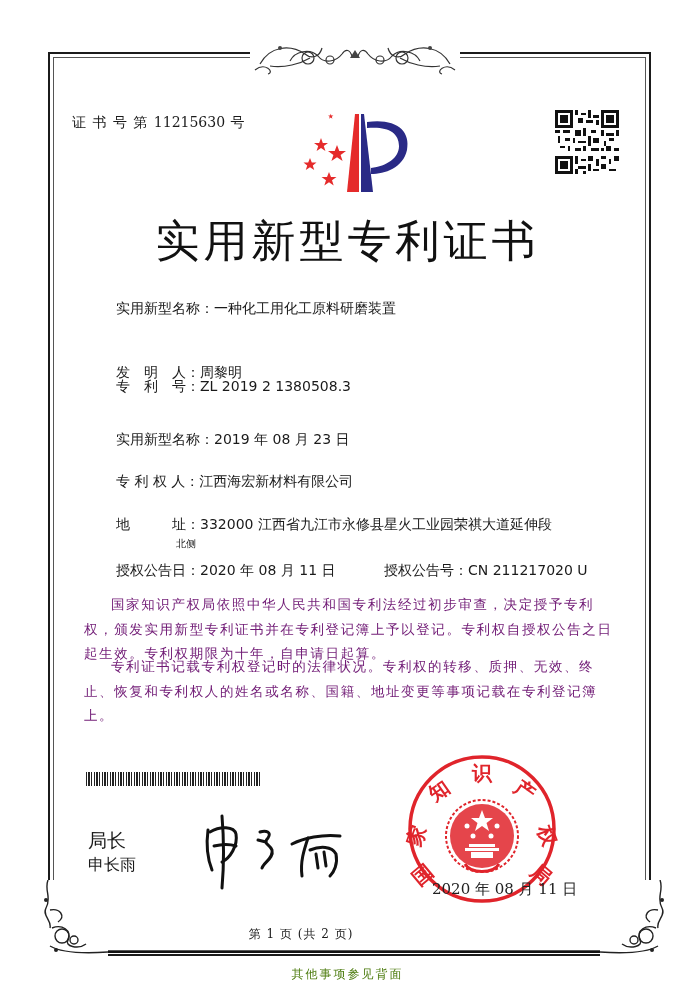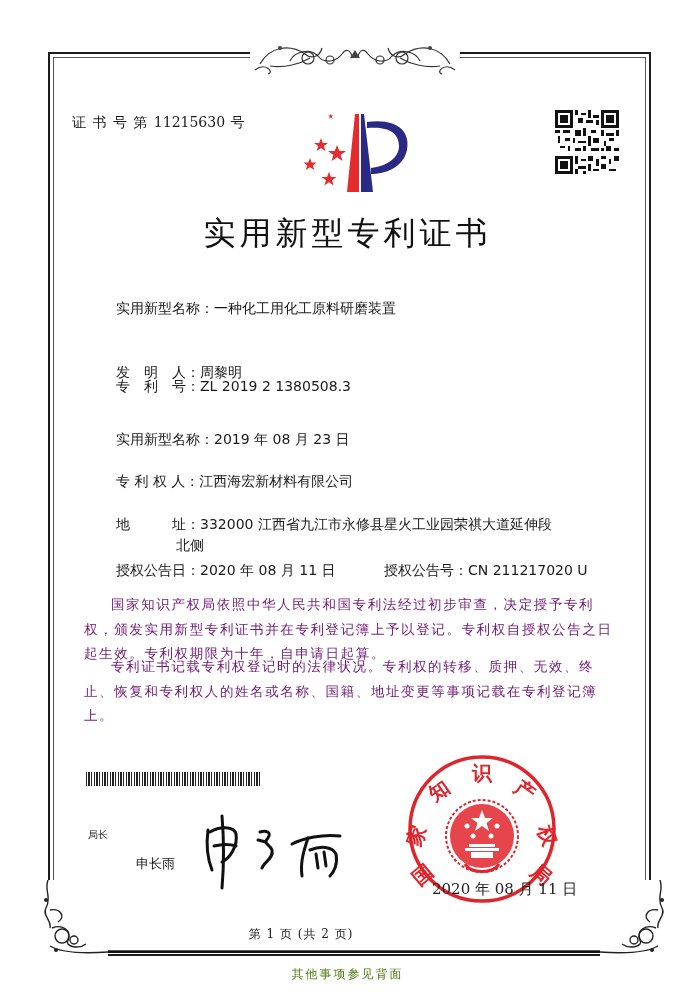--- a/index.html
+++ b/index.html
@@ -11,31 +11,31 @@
                  border: 1px solid #555; box-sizing: border-box; }
   .ornament-top { position: absolute; left: 250px; top: 36px; width: 210px; height: 40px; background: #fff; }
   .corner { position: absolute; width: 70px; height: 80px; }
   .corner-bl { left: 38px; top: 880px; }
   .corner-br { left: 600px; top: 880px; }
   .cert-no { position: absolute; left: 72px; top: 114px; font-size: 14px; letter-spacing: 1px; }
   .cert-no .num { letter-spacing: 0; }
   .logo { position: absolute; left: 295px; top: 100px; width: 125px; height: 100px; }
   .qr { position: absolute; left: 555px; top: 110px; width: 64px; height: 64px; }
   .title { position: absolute; left: 0; width: 695px; top: 212px; text-align: center;
-           font-family: "DejaVu Sans", "Liberation Sans", sans-serif; font-size: 32px; letter-spacing: 4px; color: #111; }
+           font-family: "DejaVu Sans", "Liberation Sans", sans-serif; font-size: 44px; letter-spacing: 4px; color: #111; }
   .field { position: absolute; left: 84px; font-size: 14px; white-space: nowrap; font-family: "DejaVu Sans", "Liberation Sans", sans-serif; margin-left: 32px; }
   .field .label { display: inline-block; }
   .field .value { display: inline-block; }
-  .addr-line2 { position: absolute; left: 176px; font-size: 14px; font-family: Liberation Sans, sans-serif; }
+  .addr-line2 { position: absolute; left: 176px; font-size: 10px; font-family: Liberation Sans, sans-serif; }
   .para { position: absolute; left: 84px; width: 530px; font-size: 13.5px; line-height: 24.5px;
           text-indent: 27px; font-family: "DejaVu Serif", "Liberation Serif", serif; letter-spacing: 1.6px; color: #701a75; }
   .barcode { position: absolute; left: 86px; top: 772px; width: 176px; height: 14px;
              background: repeating-linear-gradient(90deg, #222 0 1px, #fff 1px 2px, #222 2px 4px, #fff 4px 5px, #222 5px 6px, #fff 6px 8px); }
-  .director-title { position: absolute; left: 88px; top: 828px; font-size: 10px; font-family: "DejaVu Sans", "Liberation Sans", sans-serif; text-align: center; }
-  .director-name { position: absolute; left: 88px; top: 855px; font-size: 13px; font-family: Liberation Sans, sans-serif; margin-left: 48px; }
+  .director-title { position: absolute; left: 88px; top: 828px; font-size: 19px; font-family: "DejaVu Sans", "Liberation Sans", sans-serif; text-align: center; }
+  .director-name { position: absolute; left: 88px; top: 855px; font-size: 16px; font-family: Liberation Sans, sans-serif; }
   .signature { position: absolute; left: 200px; top: 810px; width: 150px; height: 80px; }
   .seal { position: absolute; left: 405px; top: 752px; width: 155px; height: 155px; }
   .seal-date { position: absolute; left: 432px; top: 880px; font-size: 15px; font-family: "DejaVu Serif", "Liberation Serif", serif; color: #222; }
   .page-num { position: absolute; left: 0; width: 602px; top: 926px; text-align: center; font-size: 12px; letter-spacing: 1px; }
   .footer-note { position: absolute; left: 0; width: 695px; top: 966px; text-align: center; font-size: 12px; letter-spacing: 2px; color: #4d7c0f; }
   .bottom-rule { position: absolute; left: 48px; top: 951px; width: 603px; height: 0; border-top: 2px solid #111; }
 </style>
 </head>
 <body>
 

